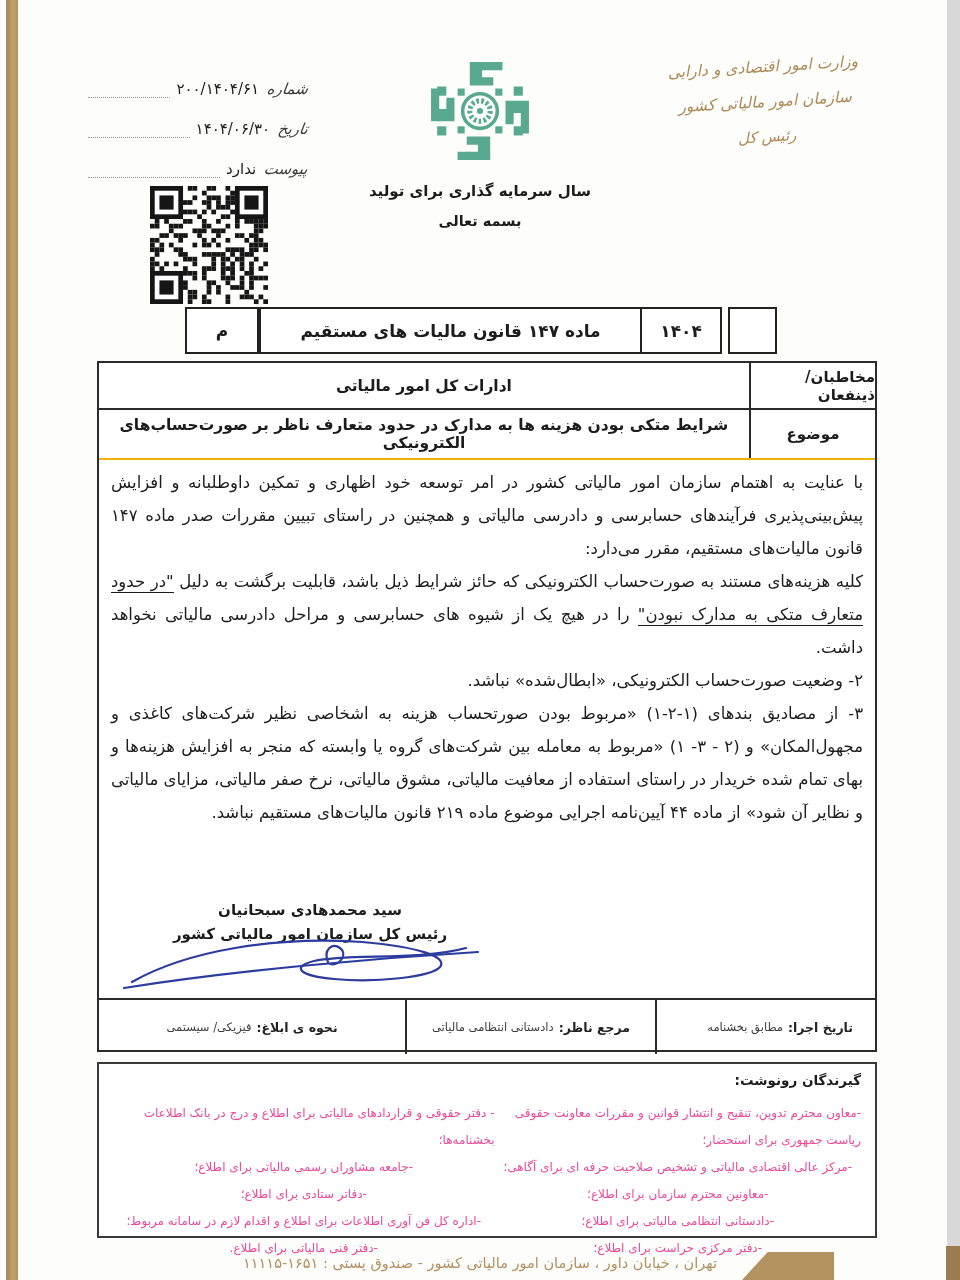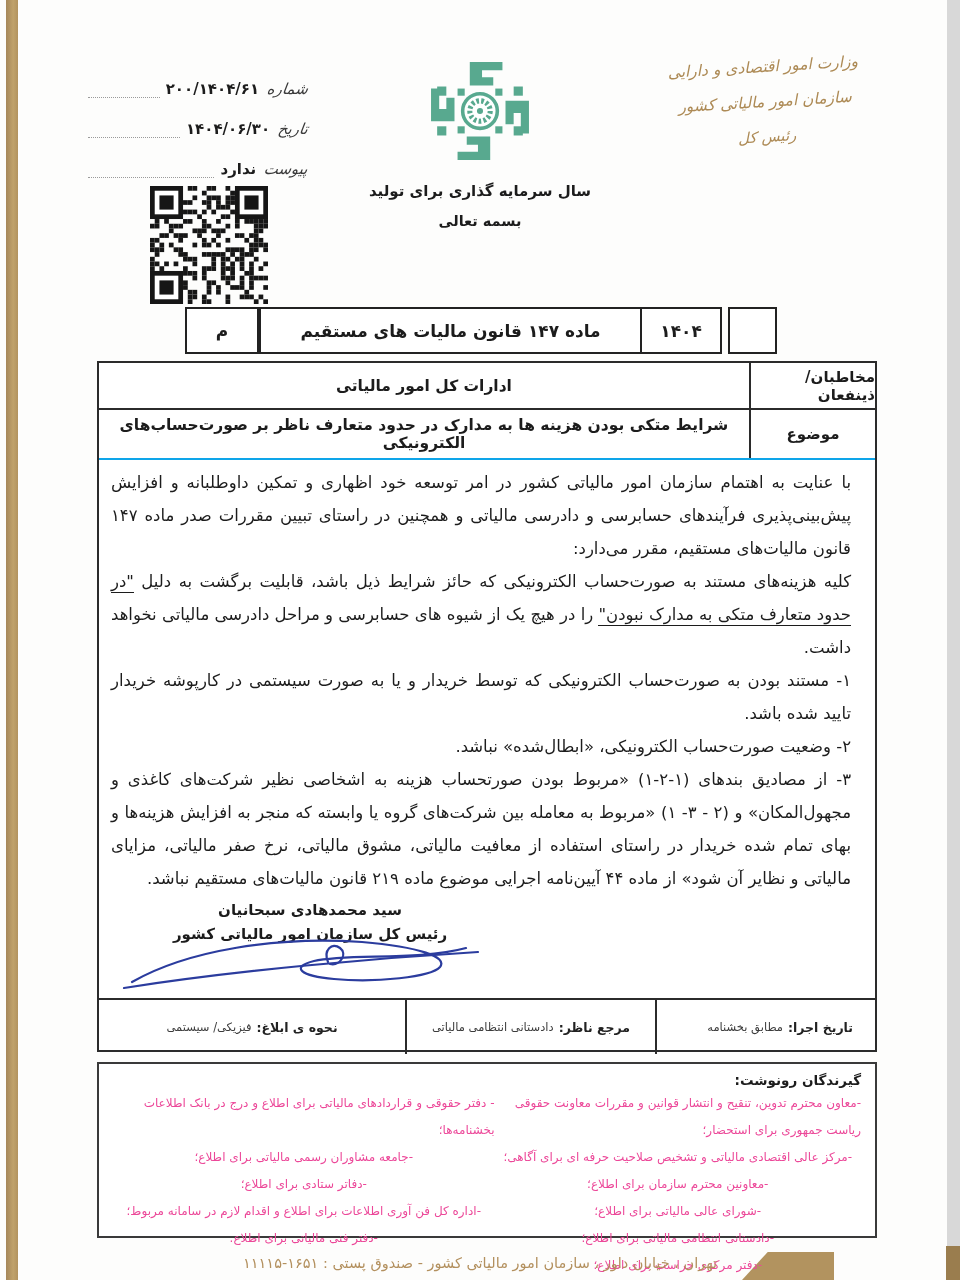--- a/index.html
+++ b/index.html
@@ -15,21 +15,21 @@
     background:linear-gradient(90deg,#a5875a,#c0a26b 60%,#b2935f);}
   .edge-right{position:absolute;right:0;top:0;width:13px;height:1280px;background:#d8d8d8;}
   .corner-br-dark{position:absolute;right:0;bottom:0;width:14px;height:34px;background:#9a7d4e;}
   .artifact-br{position:absolute;left:742px;top:1252px;width:92px;height:28px;background:#b2935f;
     clip-path:polygon(0 100%,28% 0,100% 0,100% 100%);}
 
   
   .meta{position:absolute;left:88px;top:58px;width:220px;}
   .meta-row{display:flex;align-items:flex-end;height:40px;}
   .meta-label{font-style:italic;transform:skewX(-8deg);font-size:15px;color:#3a3a3a;margin-left:8px;white-space:nowrap;}
-  .meta-value{font-weight:bold;font-size:15px;white-space:nowrap;margin-left:6px;}
+  .meta-value{font-weight:normal;font-size:15px;white-space:nowrap;margin-left:6px;}
   .meta-dots{flex:1;border-bottom:1px dotted #9a9a9a;height:1.05em;}
 
   
   .ministry{position:absolute;left:600px;top:50px;width:330px;text-align:center;
     color:#ad8a55;font-style:italic;font-size:15.5px;line-height:35px;
     transform:rotate(-3.5deg);}
   .ministry .l3{font-size:15px;}
 
   
   .logo{position:absolute;left:429px;top:60px;width:102px;height:102px;}
@@ -52,43 +52,43 @@
   .maintable{position:absolute;left:97px;top:361px;width:780px;height:691px;
     border:2px solid #2b2b2b;box-sizing:border-box;background:#fff;}
   .info-row{display:flex;box-sizing:border-box;}
   .info-row .labelcell{width:126px;border-left:2px solid #2b2b2b;box-sizing:border-box;
     display:flex;align-items:center;justify-content:center;font-weight:bold;font-size:15px;}
   .info-row .valuecell{flex:1;display:flex;align-items:center;justify-content:center;
     font-weight:bold;font-size:15.5px;padding:4px 8px;text-align:center;}
   .row-recipients{height:45px;}
   .row-subject{height:50px;border-top:2px solid #2b2b2b;}
 
-  .bodycell{height:540px;border-top:2px solid #0ea5e9;box-sizing:border-box;
-    padding:6px 24px 0 12px;font-size:16.5px;line-height:2.0;text-align:justify;}
+  .bodycell{height:540px;border-top:2px solid #eab308;box-sizing:border-box;
+    padding:6px 12px 0 12px;font-size:16.5px;line-height:2.0;text-align:justify;}
   .bodycell p{margin:0;}
   .u{border-bottom:1.5px solid #1c1c1c;padding-bottom:1px;}
 
   .execrow{height:56px;border-top:2px solid #2b2b2b;display:flex;box-sizing:border-box;}
   .execcell{box-sizing:border-box;display:flex;align-items:center;font-size:12px;color:#222;}
   .execcell .lbl{font-weight:bold;font-size:12.5px;margin-left:5px;white-space:nowrap;}
   .execcell .val{font-size:11.5px;color:#3c3c3c;white-space:nowrap;}
   .exec-date{width:220px;border-left:2px solid #2b2b2b;padding-right:22px;}
   .exec-authority{width:250px;border-left:2px solid #2b2b2b;justify-content:center;}
   .exec-method{flex:1;justify-content:center;}
 
   
   .signature{position:absolute;left:140px;top:901px;width:340px;text-align:center;z-index:3;}
   .sig-name{font-weight:bold;font-size:15px;}
   .sig-title{font-weight:bold;font-size:15px;margin-top:6px;}
   .sig-scribble{position:absolute;left:118px;top:928px;width:370px;height:72px;z-index:4;}
 
   
   .ccbox{position:absolute;left:97px;top:1062px;width:780px;height:176px;
     border:2px solid #3a3a3a;box-sizing:border-box;background:#fff;padding:8px 14px;}
-  .cc-title{font-weight:bold;font-size:13.5px;margin-bottom:2px;}
+  .cc-title{font-weight:bold;font-size:13.5px;margin-bottom:12px;}
   .cc-cols{display:flex;}
   .cc-col{box-sizing:border-box;}
   .cc-col.right{width:49%;}
   .cc-col.left{width:51%;}
   .cc-item{font-size:12px;line-height:27px;text-align:center;color:#ec4899;white-space:nowrap;}
   .cc-col.right .cc-item.first, .cc-col.left .cc-item.first{white-space:normal;text-align:right;}
 
   .footer{position:absolute;left:0;top:1255px;width:960px;text-align:center;
     color:#b3905e;font-size:14.5px;letter-spacing:0.5px;}
 </style>
@@ -381,21 +381,20 @@
     </div>
 
     <div class="info-row row-subject">
       <div class="labelcell">موضوع</div>
       <div class="valuecell">شرایط متکی بودن هزینه ها به مدارک در حدود متعارف ناظر بر صورت‌حساب‌های الکترونیکی</div>
     </div>
 
     <div class="bodycell">
       <p>با عنایت به اهتمام سازمان امور مالیاتی کشور در امر توسعه خود اظهاری و تمکین داوطلبانه و افزایش پیش‌بینی‌پذیری فرآیندهای حسابرسی و دادرسی مالیاتی و همچنین در راستای تبیین مقررات صدر ماده ۱۴۷ قانون مالیات‌های مستقیم، مقرر می‌دارد:</p>
       <p><span>کلیه هزینه‌های مستند به صورت‌حساب الکترونیکی که حائز شرایط ذیل باشد، قابلیت برگشت به دلیل </span><span class="u">"در حدود متعارف متکی به مدارک نبودن"</span><span> را در هیچ یک از شیوه های حسابرسی و مراحل دادرسی مالیاتی نخواهد داشت.</span></p>
-      <p>۱- مستند بودن به صورت‌حساب الکترونیکی که توسط خریدار و یا به صورت سیستمی در کارپوشه خریدار تایید شده باشد.</p>
       <p>۲- وضعیت صورت‌حساب الکترونیکی، «ابطال‌شده» نباشد.</p>
       <p>۳- از مصادیق بندهای (۱-۲-۱) «مربوط بودن صورتحساب هزینه به اشخاصی نظیر شرکت‌های کاغذی و مجهول‌المکان» و (۲ - ۳- ۱) «مربوط به معامله بین شرکت‌های گروه یا وابسته که منجر به افزایش هزینه‌ها و بهای تمام شده خریدار در راستای استفاده از معافیت مالیاتی، مشوق مالیاتی، نرخ صفر مالیاتی، مزایای مالیاتی و نظایر آن شود» از ماده ۴۴ آیین‌نامه اجرایی موضوع ماده ۲۱۹ قانون مالیات‌های مستقیم نباشد.</p>
     </div>
 
     <div class="execrow">
       <div class="execcell exec-date">
         <span class="lbl">تاریخ اجرا:</span>
         <span class="val">مطابق بخشنامه</span>
       </div>
       <div class="execcell exec-authority">
@@ -421,21 +420,20 @@
     </g>
   </svg>
 
   <div class="ccbox">
     <div class="cc-title">گیرندگان رونوشت:</div>
     <div class="cc-cols">
       <div class="cc-col right">
         <div class="cc-item first">-معاون محترم تدوین، تنقیح و انتشار قوانین و مقررات معاونت حقوقی ریاست جمهوری برای استحضار؛</div>
         <div class="cc-item">-مرکز عالی اقتصادی مالیاتی و تشخیص صلاحیت حرفه ای برای آگاهی؛</div>
         <div class="cc-item">-معاونین محترم سازمان برای اطلاع؛</div>
-        <div class="cc-item">-شورای عالی مالیاتی برای اطلاع؛</div>
         <div class="cc-item">-دادستانی انتظامی مالیاتی برای اطلاع؛</div>
         <div class="cc-item">-دفتر مرکزی حراست برای اطلاع؛</div>
       </div>
       <div class="cc-col left">
         <div class="cc-item first">- دفتر حقوقی و قراردادهای مالیاتی برای اطلاع و درج در بانک اطلاعات بخشنامه‌ها؛</div>
         <div class="cc-item">-جامعه مشاوران رسمی مالیاتی برای اطلاع؛</div>
         <div class="cc-item">-دفاتر ستادی برای اطلاع؛</div>
         <div class="cc-item">-اداره کل فن آوری اطلاعات برای اطلاع و اقدام لازم در سامانه مربوط؛</div>
         <div class="cc-item">-دفتر فنی مالیاتی برای اطلاع.</div>
       </div>

